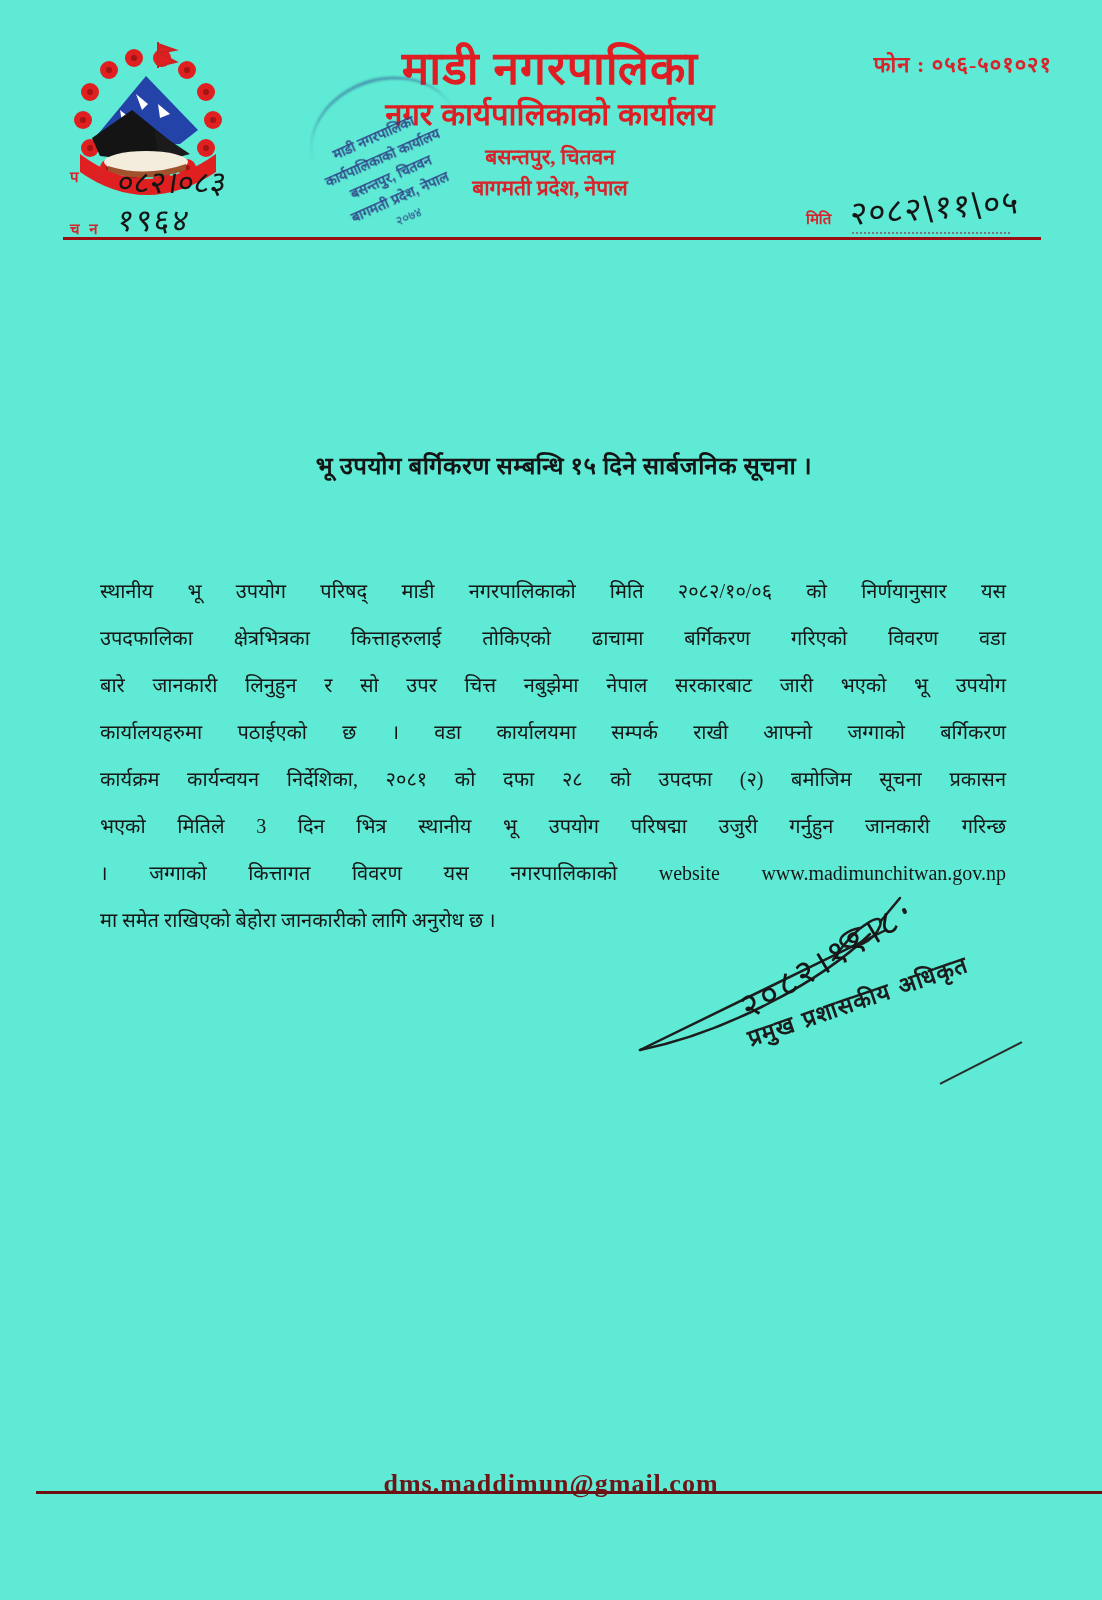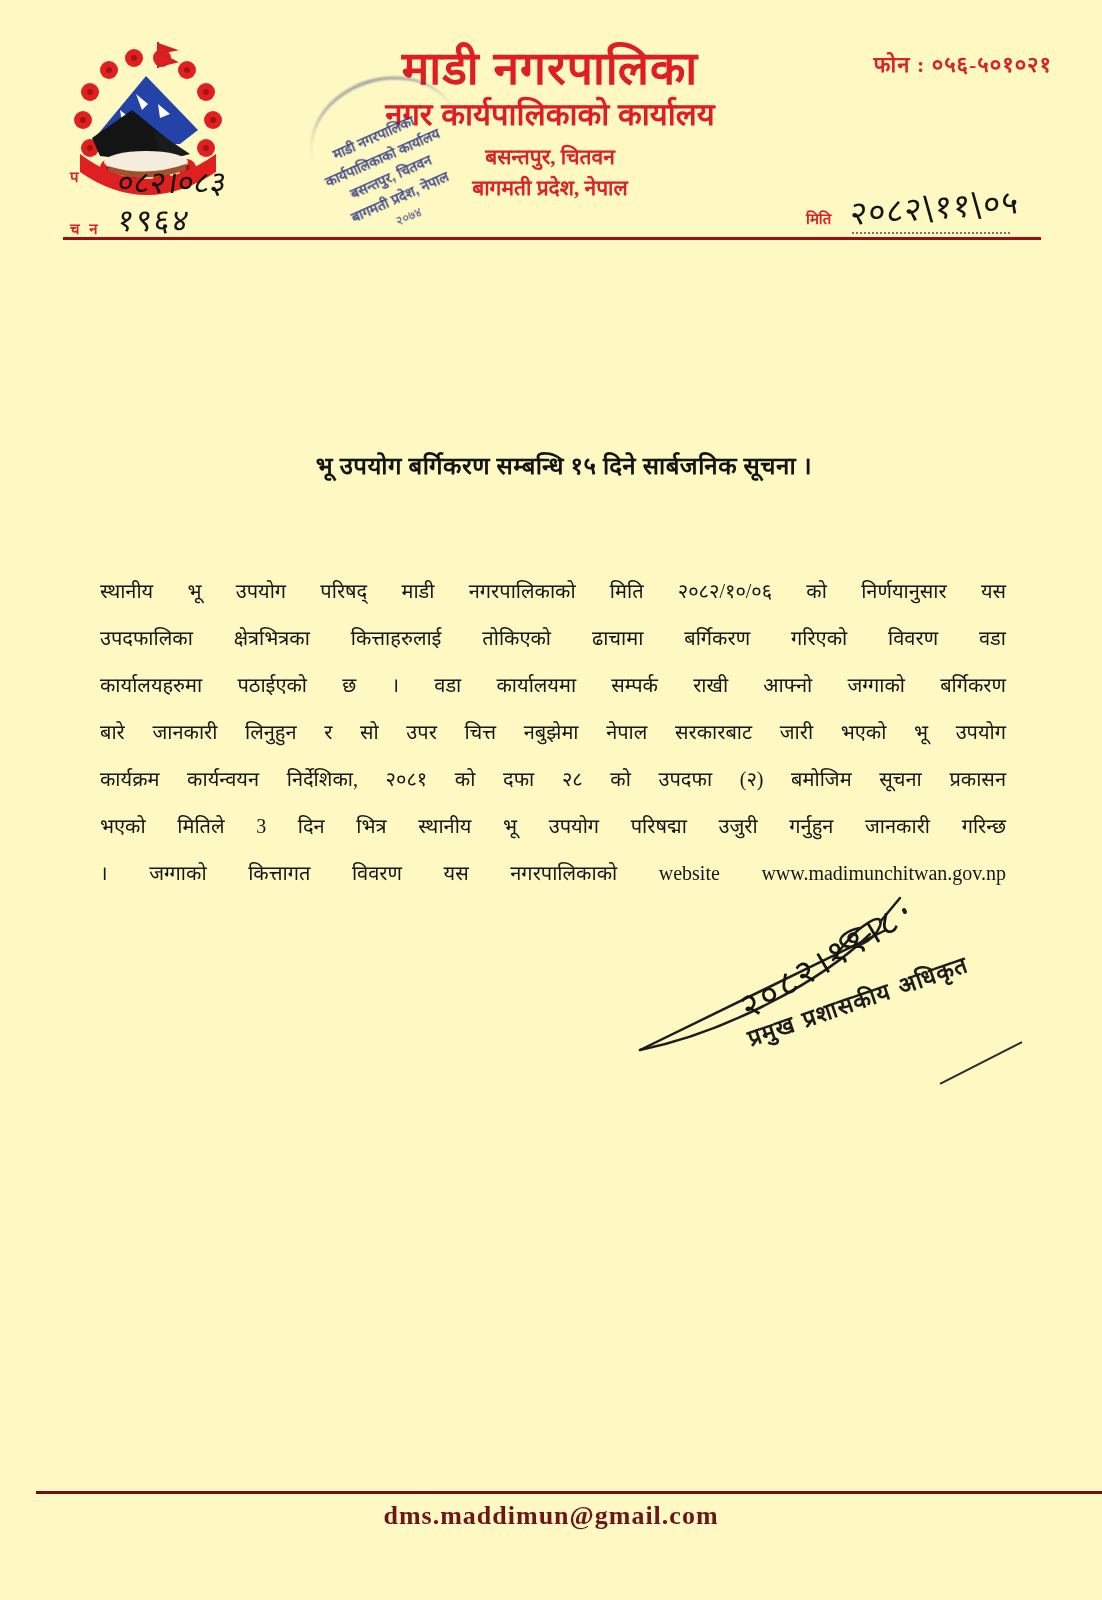--- a/index.html
+++ b/index.html
@@ -2,21 +2,21 @@
 <html><head>
 <meta charset="utf-8">
 <style>
   html,body{margin:0;padding:0;}
   body{
     width:1102px;height:1600px;position:relative;
     background:#ffffff;
     font-family:"Liberation Serif", serif;
     overflow:hidden;
   }
-  .page{position:absolute;inset:0;background:#fef9c3;}
+  .page{position:absolute;inset:0;background:#5eead4;}
 
   
   .logo{position:absolute;left:58px;top:38px;width:180px;height:172px;}
   .title-block{position:absolute;left:240px;top:44px;width:620px;text-align:center;}
   .muni-name{color:#e01d23;font-size:46px;font-weight:bold;letter-spacing:1px;line-height:1.05;
     font-family:"Liberation Sans", sans-serif;}
   .office-name{color:#e01d23;font-size:31px;font-weight:bold;
     font-family:"Liberation Sans", sans-serif;}
   .addr1{color:#d9232a;font-size:21px;font-weight:bold;margin-top:8px;}
   .addr2{color:#d9232a;font-size:21px;font-weight:bold;margin-top:3px;}
@@ -62,21 +62,21 @@
   .sig-date{position:absolute;left:742px;top:985px;font-size:35px;
     transform:rotate(-31deg);transform-origin:left center;letter-spacing:3px;}
   .sig-role{position:absolute;left:748px;top:1022px;font-size:23px;color:#1c1c1c;
     transform:rotate(-19deg);transform-origin:left center;
     font-family:"DejaVu Sans", sans-serif;font-weight:600;letter-spacing:1px;}
   .sig-short-line{position:absolute;left:935px;top:1062px;width:92px;height:0;
     border-top:2px solid #2b2b2b;transform:rotate(-27deg);}
 
   
   .footer-line{position:absolute;left:36px;top:1491px;width:1066px;height:3px;background:#6e1013;}
-  .footer-email{position:absolute;left:0;top:1501px;width:1102px;text-align:center;
+  .footer-email{position:absolute;left:0;top:1469px;width:1102px;text-align:center;
     color:#6e1518;font-size:26px;font-weight:600;letter-spacing:1px;}
 </style>
 </head>
 <body>
 
 <div class="page">
 
   <svg class="logo" viewBox="0 0 180 172">
 
     <g fill="#e02020">
@@ -155,25 +155,26 @@
   <div class="date-dots"></div>
   <div class="date-val hand">२०८२\११\०५</div>
 
   <div class="rule-red"></div>
 
   <div class="subject">भू उपयोग बर्गिकरण सम्बन्धि  १५ दिने सार्बजनिक सूचना ।</div>
 
   <div class="body-par">
     <div class="bline">स्थानीय भू उपयोग परिषद् माडी नगरपालिकाको मिति २०८२/१०/०६ को निर्णयानुसार यस</div>
     <div class="bline">उपदफालिका क्षेत्रभित्रका कित्ताहरुलाई तोकिएको ढाचामा बर्गिकरण गरिएको विवरण वडा</div>
+    <div class="bline">बारे जानकारी लिनुहुन र सो उपर चित्त नबुझेमा नेपाल सरकारबाट जारी भएको भू उपयोग</div>
     <div class="bline">कार्यालयहरुमा पठाईएको छ । वडा कार्यालयमा सम्पर्क राखी आफ्नो जग्गाको बर्गिकरण</div>
-    <div class="bline">बारे जानकारी लिनुहुन र सो उपर चित्त नबुझेमा नेपाल सरकारबाट जारी भएको भू उपयोग</div>
     <div class="bline">कार्यक्रम कार्यन्वयन निर्देशिका, २०८१ को दफा २८ को उपदफा (२) बमोजिम सूचना प्रकासन</div>
     <div class="bline">भएको मितिले 3 दिन भित्र स्थानीय भू उपयोग परिषद्मा उजुरी गर्नुहुन जानकारी गरिन्छ</div>
     <div class="bline">। जग्गाको कित्तागत विवरण यस नगरपालिकाको website  www.madimunchitwan.gov.np</div>
+    <div class="bline last">मा समेत राखिएको बेहोरा जानकारीको लागि अनुरोध छ ।</div>
   </div>
 
   <svg class="sig-svg" width="310" height="180" viewBox="0 0 310 180">
     <g stroke="#1d1d1d" stroke-width="2.5" fill="none" stroke-linecap="round">
       <path d="M12 168 L258 48"></path>
       <path d="M12 168 C 100 150, 195 98, 242 52"></path>
       <path d="M205 78 C 230 40, 258 28, 252 44 C 246 60, 222 70, 214 62 C 208 56, 220 48, 232 46"></path>
       <path d="M252 40 L272 16"></path>
       <path d="M276 28 L277 30" stroke-width="4"></path>
     </g>

